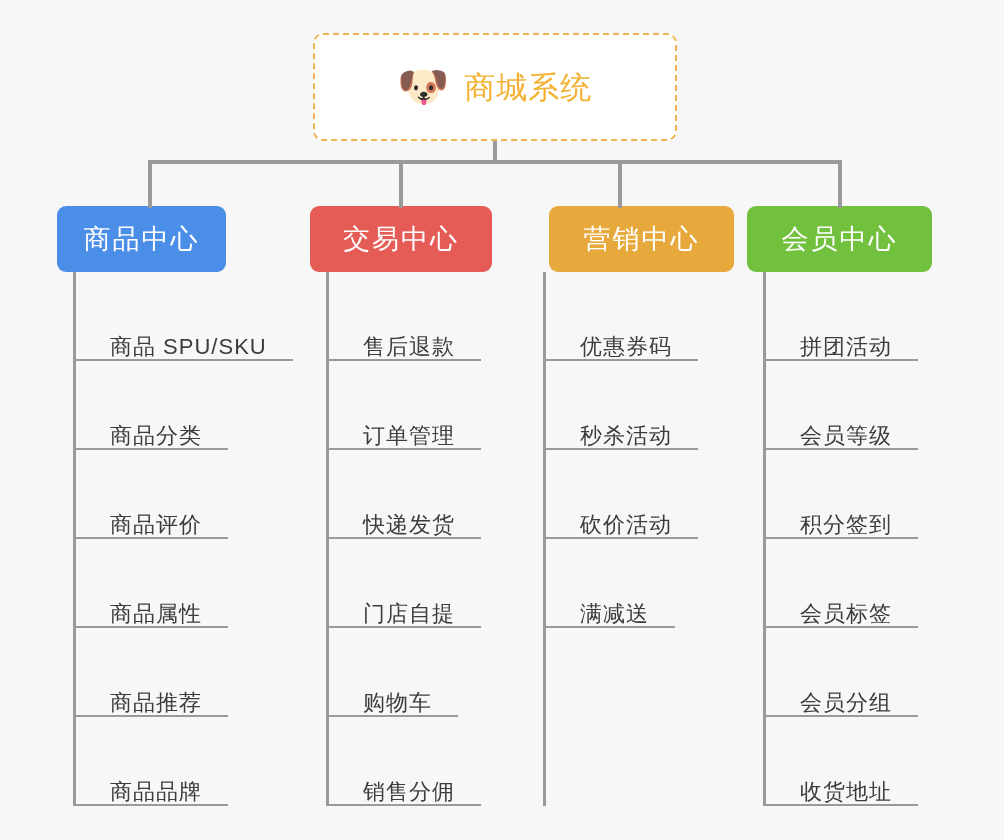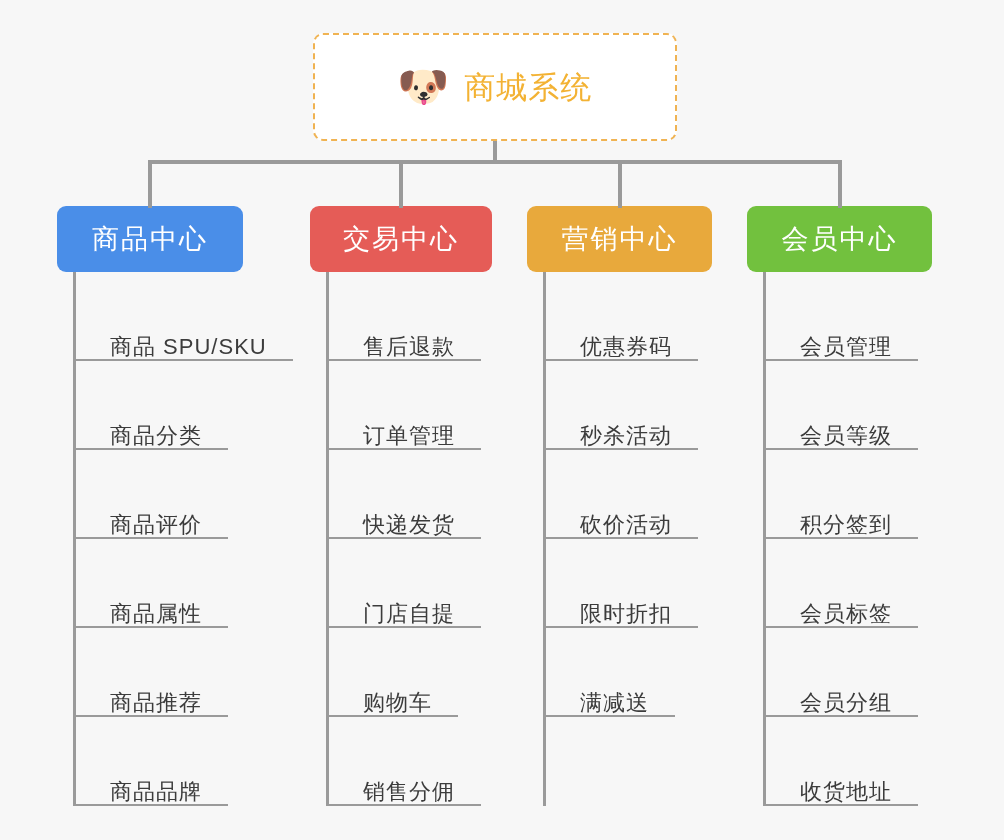--- a/index.html
+++ b/index.html
@@ -127,21 +127,21 @@
   <div class="root-node">
     <span class="root-emoji">🐶</span>
     <span class="root-title">商城系统</span>
   </div>
 
   <div class="conn conn-stem"></div>
   <div class="conn conn-bus"></div>
 
   <div id="branches-host">
       <div class="branch" style="left: 57px; width: 186px;">
-        <div class="cat-box" style="background: rgb(74, 142, 232); width: 186px;">
+        <div class="cat-box" style="background: rgb(74, 142, 232); width: 169px;">
           <span>商品中心</span>
         </div>
         <div class="leaf-list">
           <div class="spine" style="height: 534px;"></div>
           <div class="leaf">
             <div class="leaf-inner">商品 SPU/SKU</div>
           </div>
           <div class="leaf">
             <div class="leaf-inner">商品分类</div>
           </div>
@@ -179,50 +179,47 @@
           </div>
           <div class="leaf">
             <div class="leaf-inner">购物车</div>
           </div>
           <div class="leaf">
             <div class="leaf-inner">销售分佣</div>
           </div>
         </div>
       </div>
       <div class="branch" style="left: 527px; width: 185px;">
-        <div class="cat-box" style="background: rgb(232, 169, 60); width: 185px;">
+        <div class="cat-box" style="background: rgb(232, 169, 60); width: 185px; margin-left: 22px;">
           <span>营销中心</span>
         </div>
         <div class="leaf-list">
           <div class="spine" style="height: 534px;"></div>
           <div class="leaf">
             <div class="leaf-inner">优惠券码</div>
           </div>
           <div class="leaf">
             <div class="leaf-inner">秒杀活动</div>
           </div>
           <div class="leaf">
             <div class="leaf-inner">砍价活动</div>
-          </div>
-          <div class="leaf">
-            <div class="leaf-inner">限时折扣</div>
           </div>
           <div class="leaf">
             <div class="leaf-inner">满减送</div>
           </div>
         </div>
       </div>
       <div class="branch" style="left: 747px; width: 185px;">
         <div class="cat-box" style="background: rgb(114, 193, 62); width: 185px;">
           <span>会员中心</span>
         </div>
         <div class="leaf-list">
           <div class="spine" style="height: 534px;"></div>
           <div class="leaf">
-            <div class="leaf-inner">会员管理</div>
+            <div class="leaf-inner">拼团活动</div>
           </div>
           <div class="leaf">
             <div class="leaf-inner">会员等级</div>
           </div>
           <div class="leaf">
             <div class="leaf-inner">积分签到</div>
           </div>
           <div class="leaf">
             <div class="leaf-inner">会员标签</div>
           </div>

